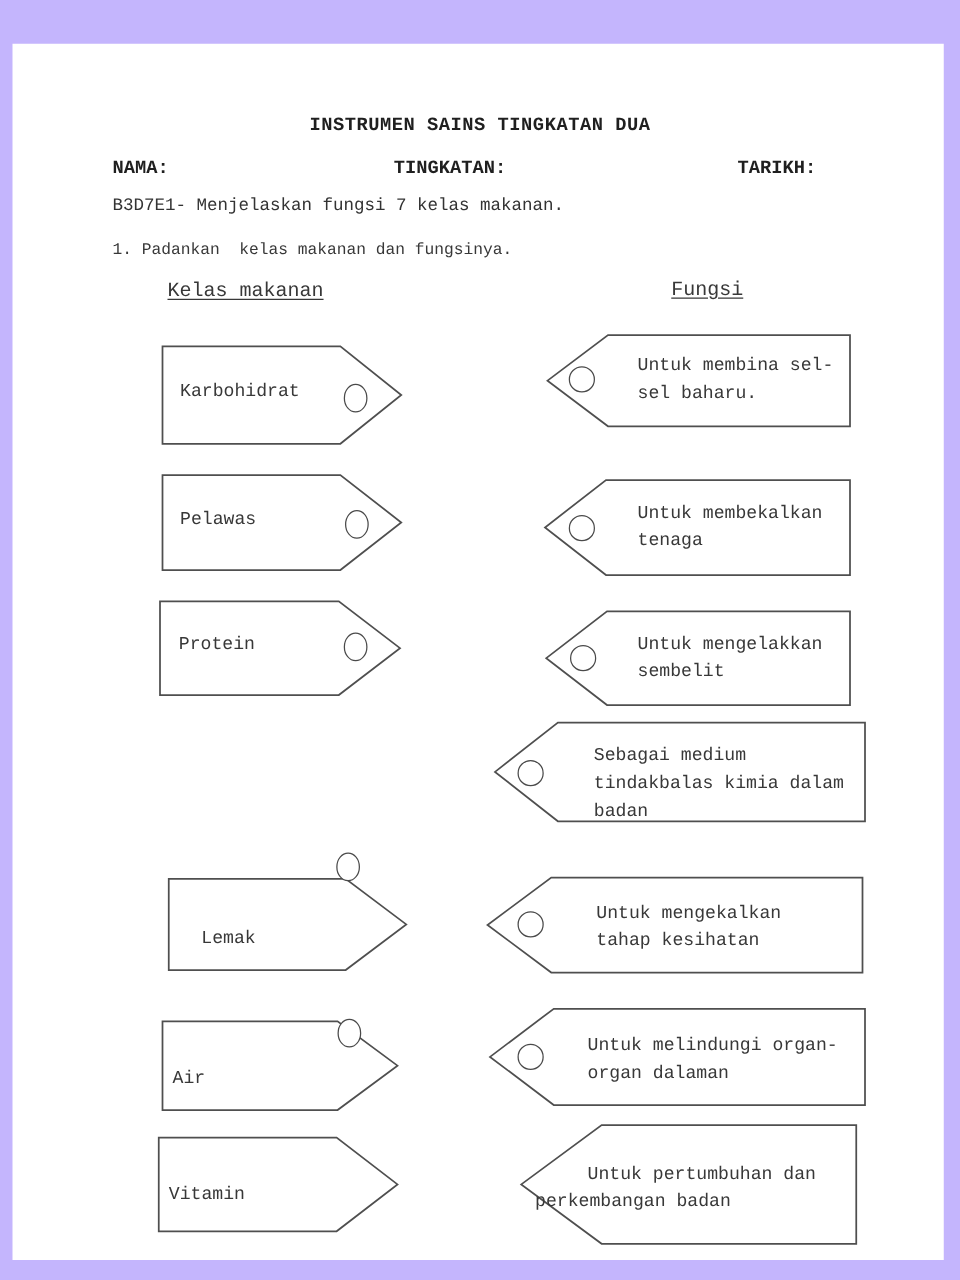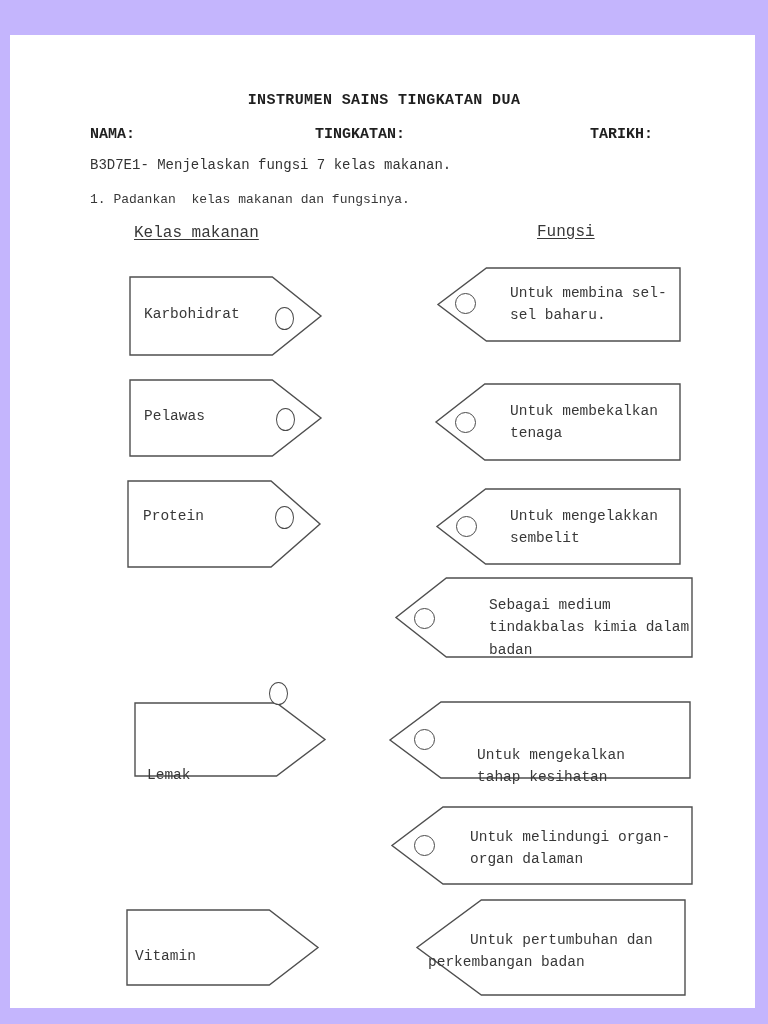--- a/index.html
+++ b/index.html
@@ -45,33 +45,40 @@
     <div class="circle c-left" style="left:145px;top:30px;"></div>
     <div class="tag-label" style="left:14px;top:26px;">Karbohidrat</div>
   </div>
   <div class="tag-box" style="left:130px;top:380px;width:191px;height:76px;">
     <svg class="tag-svg" viewBox="0 0 100 100" preserveAspectRatio="none">
         <polygon points="0,0 74.5,0 100,50 74.5,100 0,100"></polygon>
       </svg>
     <div class="circle c-left" style="left:146px;top:28px;"></div>
     <div class="tag-label" style="left:14px;top:25px;">Pelawas</div>
   </div>
-  <div class="tag-box" style="left:128px;top:481px;width:192px;height:86px;">
+  <div class="tag-box" style="left:128px;top:481px;width:192px;height:75px;">
     <svg class="tag-svg" viewBox="0 0 100 100" preserveAspectRatio="none">
         <polygon points="0,0 74.5,0 100,50 74.5,100 0,100"></polygon>
       </svg>
     <div class="circle c-left" style="left:147px;top:25px;"></div>
     <div class="tag-label" style="left:15px;top:24px;">Protein</div>
   </div>
   <div class="tag-box" style="left:135px;top:703px;width:190px;height:73px;">
     <svg class="tag-svg" viewBox="0 0 100 100" preserveAspectRatio="none">
         <polygon points="0,0 74.5,0 100,50 74.5,100 0,100"></polygon>
       </svg>
     <div class="circle c-left" style="left:134px;top:-21px;"></div>
-    <div class="tag-label" style="left:12px;top:37px;margin-top:24px;">Lemak</div>
+    <div class="tag-label" style="left:26px;top:37px;">Lemak</div>
+  </div>
+  <div class="tag-box" style="left:130px;top:817px;width:188px;height:71px;">
+    <svg class="tag-svg" viewBox="0 0 100 100" preserveAspectRatio="none">
+        <polygon points="0,0 74.5,0 100,50 74.5,100 0,100"></polygon>
+      </svg>
+    <div class="circle c-left" style="left:140px;top:-2px;"></div>
+    <div class="tag-label" style="left:8px;top:35px;">Air</div>
   </div>
   <div class="tag-box" style="left:127px;top:910px;width:191px;height:75px;">
     <svg class="tag-svg" viewBox="0 0 100 100" preserveAspectRatio="none">
         <polygon points="0,0 74.5,0 100,50 74.5,100 0,100"></polygon>
       </svg>
     <div class="tag-label" style="left:8px;top:35px;">Vitamin</div>
   </div>
 
   <div class="tag-box" style="left:438px;top:268px;width:242px;height:73px;">
     <svg class="tag-svg" viewBox="0 0 100 100" preserveAspectRatio="none">
@@ -92,28 +99,28 @@
         <polygon points="100,0 20,0 0,50 20,100 100,100"></polygon>
       </svg>
     <div class="circle c-right" style="left:19px;top:27px;"></div>
     <div class="tag-label" style="left:73px;top:16px;width:165px;">Untuk mengelakkan sembelit</div>
   </div>
   <div class="tag-box" style="left:396px;top:578px;width:296px;height:79px;">
     <svg class="tag-svg" viewBox="0 0 100 100" preserveAspectRatio="none">
         <polygon points="100,0 17,0 0,50 17,100 100,100"></polygon>
       </svg>
     <div class="circle c-right" style="left:18px;top:30px;"></div>
-    <div class="tag-label" style="left:93px;top:16px;width:205px;">Sebagai medium tindakbalas kimia dalam badan</div>
+    <div class="tag-label" style="left:79px;top:16px;width:205px;">Sebagai medium tindakbalas kimia dalam badan</div>
   </div>
   <div class="tag-box" style="left:390px;top:702px;width:300px;height:76px;">
     <svg class="tag-svg" viewBox="0 0 100 100" preserveAspectRatio="none">
         <polygon points="100,0 17,0 0,50 17,100 100,100"></polygon>
       </svg>
     <div class="circle c-right" style="left:24px;top:27px;"></div>
-    <div class="tag-label" style="left:87px;top:18px;width:190px;margin-top:24px;">Untuk mengekalkan tahap kesihatan</div>
+    <div class="tag-label" style="left:87px;top:18px;width:190px;">Untuk mengekalkan tahap kesihatan</div>
   </div>
   <div class="tag-box" style="left:417px;top:900px;width:268px;height:95px;">
     <svg class="tag-svg" viewBox="0 0 100 100" preserveAspectRatio="none">
         <polygon points="100,0 24,0 0,50 24,100 100,100"></polygon>
       </svg>
     <div class="tag-label" style="left:11px;top:29px;width:240px;text-indent:42px;">Untuk pertumbuhan dan perkembangan badan</div>
   </div>
   <div class="tag-box" style="left:392px;top:807px;width:300px;height:77px;">
     <svg class="tag-svg" viewBox="0 0 100 100" preserveAspectRatio="none">
         <polygon points="100,0 17,0 0,50 17,100 100,100"></polygon>

